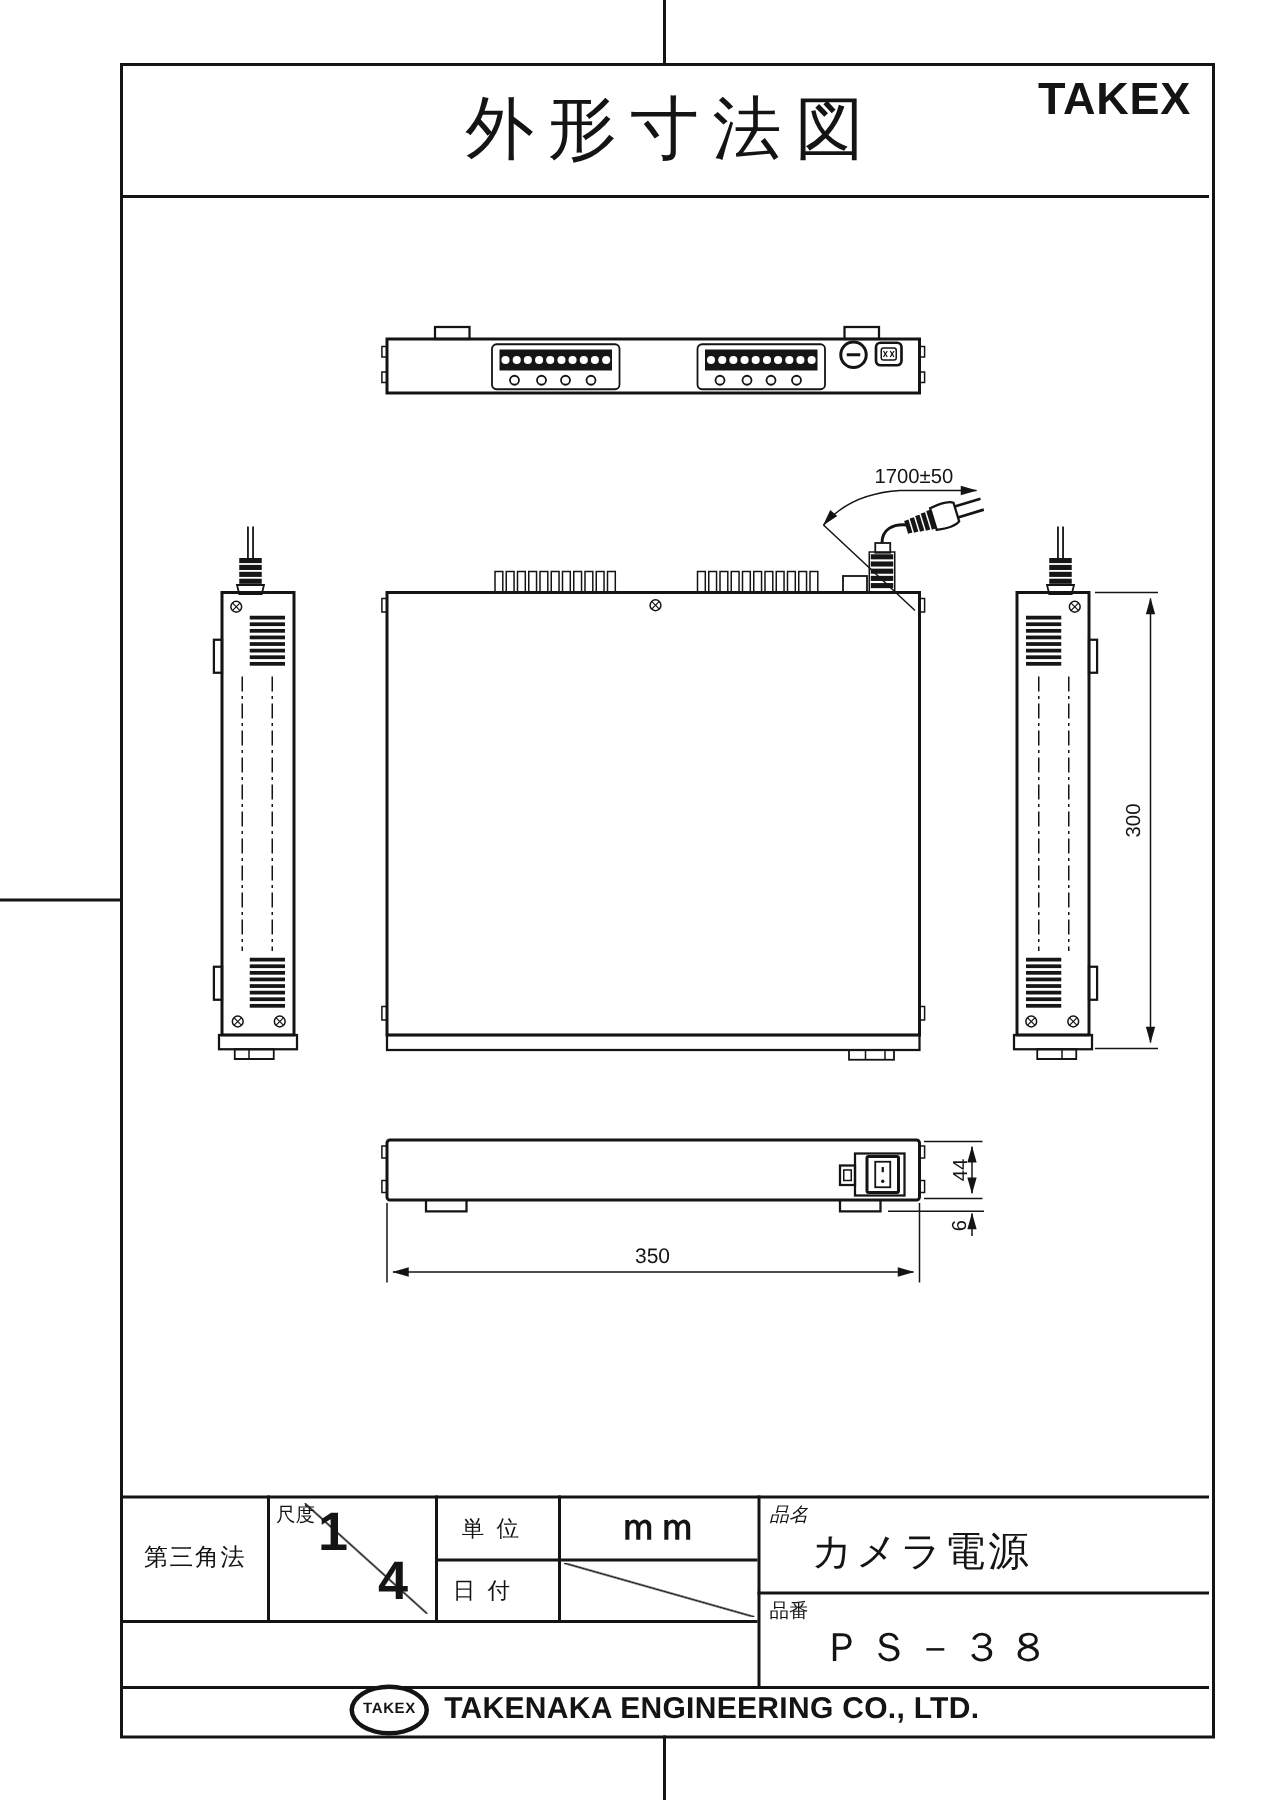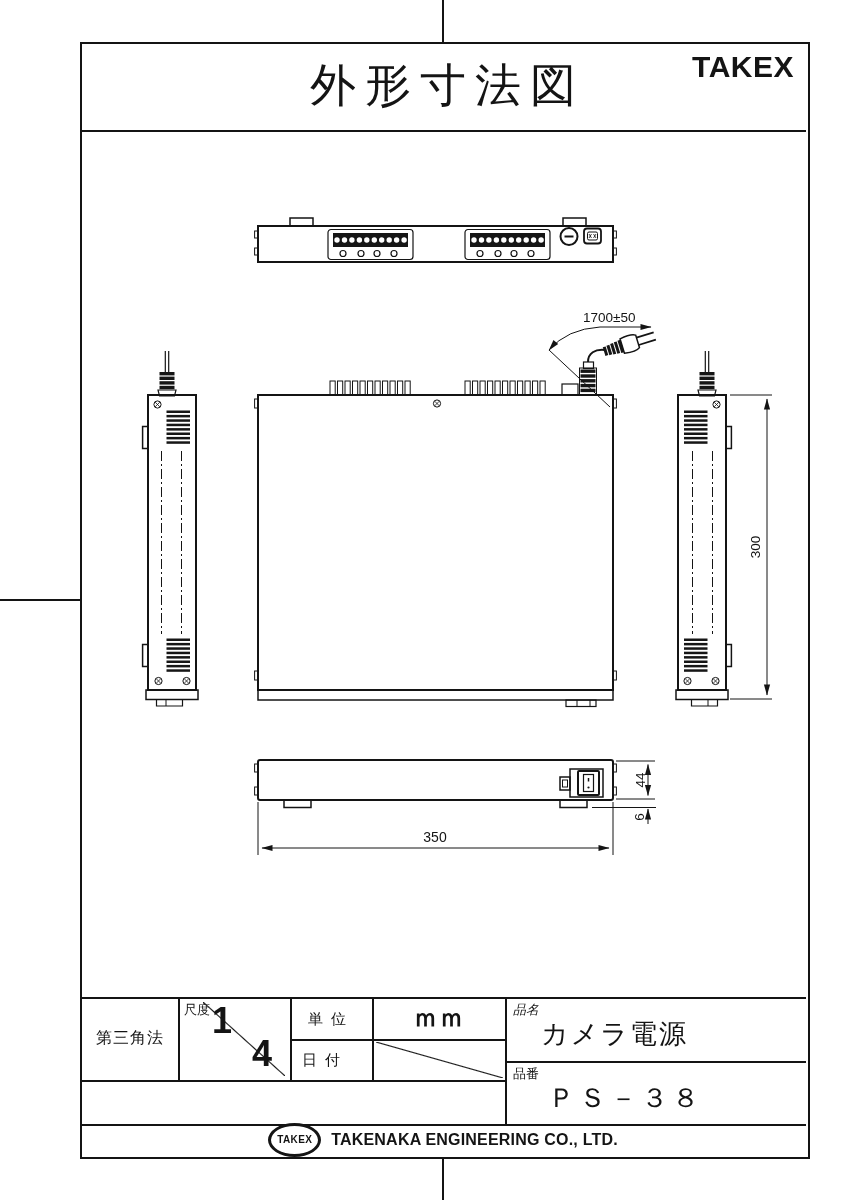--- a/index.html
+++ b/index.html
@@ -33,21 +33,21 @@
   .cell{position:absolute;display:flex;align-items:center;justify-content:center;}
   .lbl-s{font-size:13px;}
   .slash{background-image:linear-gradient(to top right,transparent calc(50% - 1.1px),#141414 50%,transparent calc(50% + 1.1px));}
   .bignum{font-size:36px;font-weight:600;}
   
   .footer{position:absolute;left:80px;top:1124px;width:726px;height:31px;
           display:flex;align-items:center;justify-content:center;gap:10px;}
   .oval{width:47px;height:28px;border:3px solid #141414;border-radius:50%;
         display:flex;align-items:center;justify-content:center;
         font-size:10px;font-weight:800;letter-spacing:.4px;}
-  .company{font-size:16px;font-weight:700;letter-spacing:.2px;}
+  .company{font-size:20px;font-weight:700;letter-spacing:.2px;}
 </style>
 </head>
 <body>
 
 <div class="sheet">
 
   <div class="mark" style="left:442px;top:0;width:2px;height:42px;"></div>
   <div class="mark" style="left:0;top:599px;width:80px;height:2px;"></div>
   <div class="mark" style="left:442px;top:1157px;width:2px;height:43px;"></div>
 

